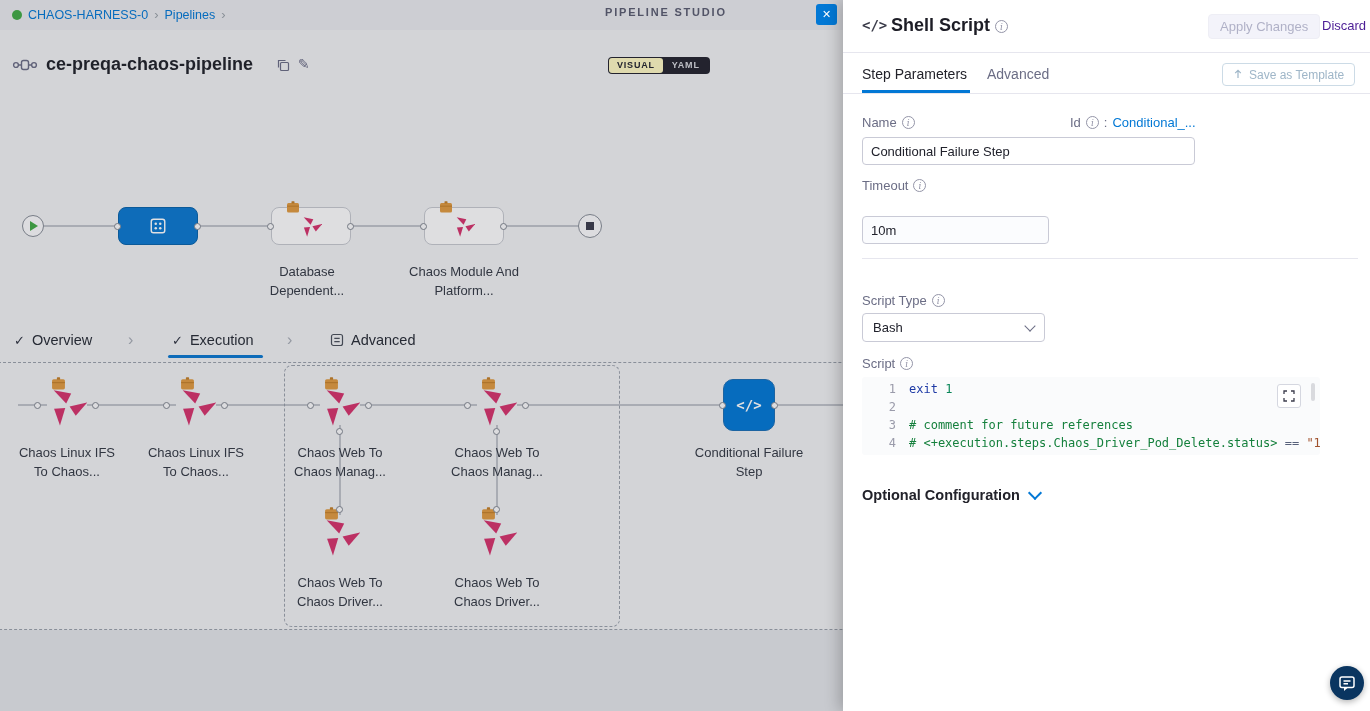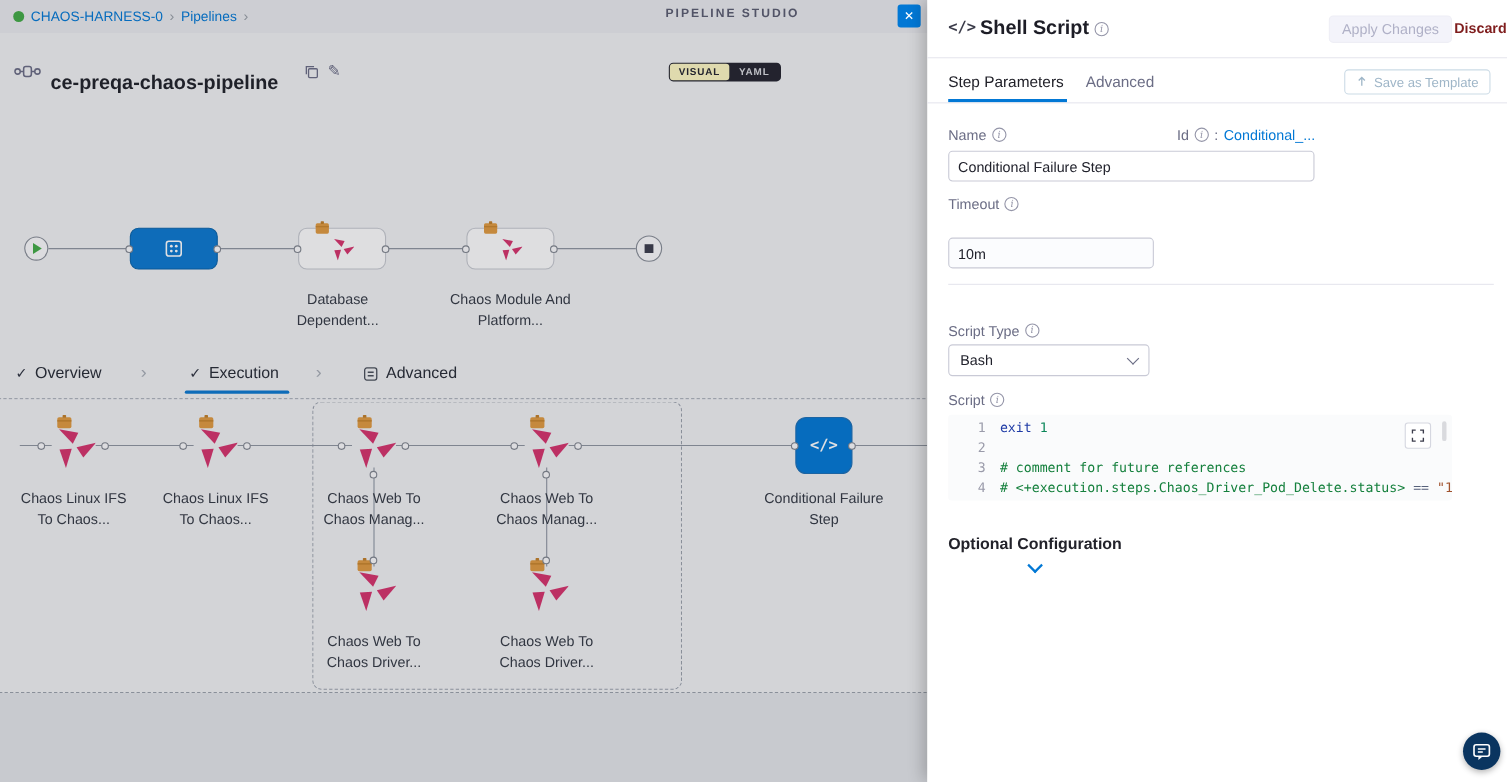--- a/index.html
+++ b/index.html
@@ -9,21 +9,21 @@
 
   
   .left-app{position:absolute;left:0;top:0;width:843px;height:711px;background:#f0f1f3;overflow:hidden;}
   .topbar{position:absolute;left:0;top:0;width:100%;height:30px;background:#e9ebee;}
   .crumbs{position:absolute;left:12px;top:7px;display:flex;align-items:center;gap:6px;font-size:12.5px;}
   .crumb-dot{width:10px;height:10px;border-radius:50%;background:#42ab45;}
   .crumb-link{color:#0278d5;cursor:pointer;}
   .crumb-sep{color:#9aa0a8;font-size:13px;}
   .studio-label{position:absolute;left:605px;top:6px;font-size:11px;font-weight:700;letter-spacing:1.8px;color:#5a5c70;}
   .title-row{position:absolute;left:0;top:30px;width:100%;height:44px;}
-  .pipe-title{position:absolute;left:46px;top:24px;font-size:18px;font-weight:600;color:#1f2128;margin-top:11px;}
+  .pipe-title{position:absolute;left:46px;top:24px;font-size:18px;font-weight:600;color:#1f2128;}
   .mini-ic{color:#6b6d85;}
   .toggle{position:absolute;left:608px;top:27px;display:flex;align-items:center;background:#23242e;border-radius:4px;padding:1px;height:17px;box-sizing:border-box;}
   .toggle .on{background:#fef9c3;color:#23242e;font-size:9px;font-weight:700;letter-spacing:.8px;padding:1px 8px;border-radius:3px;line-height:13px;}
   .toggle .off{color:#d8d9de;font-size:9px;font-weight:700;letter-spacing:.8px;padding:1px 9px;line-height:13px;}
 
   
   .stage-canvas{position:absolute;left:0;top:72px;width:843px;height:253px;}
   .round-node{position:absolute;border-radius:50%;background:#fbfbfc;border:1px solid #868c95;box-sizing:border-box;display:flex;align-items:center;justify-content:center;z-index:2;}
   .play-tri{width:0;height:0;border-top:5px solid transparent;border-bottom:5px solid transparent;border-left:8px solid #42ab45;margin-left:2px;}
   .stop-sq{width:8px;height:8px;background:#3c3d4c;}
@@ -54,21 +54,21 @@
 
   .scrim{position:absolute;inset:0;background:rgba(33,38,52,0.14);z-index:10;}
   .close-btn{position:absolute;left:816px;top:4px;width:21px;height:21px;background:#0278d5;border-radius:3px;color:#fff;font-size:11px;display:flex;align-items:center;justify-content:center;z-index:20;cursor:pointer;}
 
   
   .drawer{position:absolute;left:843px;top:0;width:527px;height:711px;background:#fff;box-shadow:-4px 0 14px rgba(0,0,0,0.22);z-index:30;}
   .d-title{position:absolute;left:48px;top:15px;font-size:18px;font-weight:700;color:#1d1d26;}
   .d-code-ic{position:absolute;left:19px;top:17px;font-family:"DejaVu Sans Mono",monospace;font-weight:700;font-size:14px;color:#3a3b49;}
   .info{display:inline-flex;align-items:center;justify-content:center;width:13px;height:13px;border:1px solid #9495a8;border-radius:50%;font-size:9px;color:#9495a8;font-family:"DejaVu Serif",serif;font-style:italic;box-sizing:border-box;}
   .btn-disabled{position:absolute;background:#f3f3fa;color:#b0b1c7;font-size:13px;border-radius:4px;padding:4px 11px;border:1px solid #eeeef5;cursor:default;}
-  .discard{position:absolute;color:#7f1d1d;font-size:13px;cursor:pointer;font-weight:bold;}
+  .discard{position:absolute;color:#4c1d95;font-size:13px;cursor:pointer;}
   .hr{position:absolute;left:0;width:527px;height:1px;background:#e6e6ee;}
   .d-tab{position:absolute;top:66px;font-size:14px;cursor:pointer;}
   .d-tab.active{color:#22222a;font-weight:500;}
   .d-tab.idle{color:#6b6d85;}
   .d-tab-underline{position:absolute;left:19px;top:90px;width:108px;height:2.5px;background:#0278d5;}
   .tmpl-btn{position:absolute;left:379px;top:63px;height:23px;box-sizing:border-box;border:1px solid #ccdbe6;border-radius:4px;color:#9fb6c8;font-size:12px;display:flex;align-items:center;gap:6px;padding:0 10px;background:#fff;}
   .f-label{position:absolute;display:flex;align-items:center;gap:5px;font-size:13px;color:#6b6d85;}
   .f-input{position:absolute;box-sizing:border-box;height:28px;border:1px solid #c9cad6;border-radius:4px;background:#fff;font-size:13px;color:#21222c;padding:0 8px;font-family:"Liberation Sans",sans-serif;}
   .timeout-wrap{position:absolute;left:19px;top:200px;width:187px;height:28px;border:1px solid #c9cad6;border-radius:4px;box-sizing:border-box;display:flex;background:#fbfcfe;overflow:hidden;margin-top:16px;}
   .timeout-wrap input{flex:1;border:0;background:transparent;font-size:13px;color:#21222c;padding:0 8px;outline:none;font-family:"Liberation Sans",sans-serif;}
@@ -81,21 +81,21 @@
   .ed-row{display:flex;height:18px;line-height:18px;white-space:pre;}
   .ed-gut{width:34px;text-align:right;padding-right:13px;color:#9a9baa;flex:none;}
   .tok-k{color:#1f3ba6;}
   .tok-n{color:#098658;}
   .tok-c{color:#15803d;}
   .tok-o{color:#56607a;}
   .tok-s{color:#a0522d;}
   .expand-btn{position:absolute;right:19px;top:7px;width:22px;height:22px;background:#fff;border:1px solid #d5d7e0;border-radius:3px;display:flex;align-items:center;justify-content:center;cursor:pointer;}
   .ed-scroll{position:absolute;right:5px;top:6px;width:4px;height:18px;background:#d9dade;border-radius:2px;}
 
-  .opt-config{position:absolute;left:19px;top:487px;display:flex;align-items:center;gap:10px;font-size:14.5px;font-weight:600;color:#22222a;cursor:pointer;flex-direction:column;}
+  .opt-config{position:absolute;left:19px;top:487px;display:flex;align-items:center;gap:10px;font-size:14.5px;font-weight:600;color:#22222a;cursor:pointer;}
   .chev-blue{width:8px;height:8px;border-right:2px solid #0278d5;border-bottom:2px solid #0278d5;transform:rotate(45deg);margin-top:-4px;}
   .chat-fab{position:absolute;left:487px;top:666px;width:34px;height:34px;border-radius:50%;background:#0a3560;display:flex;align-items:center;justify-content:center;cursor:pointer;box-shadow:0 2px 6px rgba(0,0,0,.3);}
 </style>
 </head>
 <body>
 
 <svg width="0" height="0" style="position:absolute">
   <defs>
     <symbol id="sym-chaos" viewBox="0 0 24 24">
       <g fill="currentColor">

